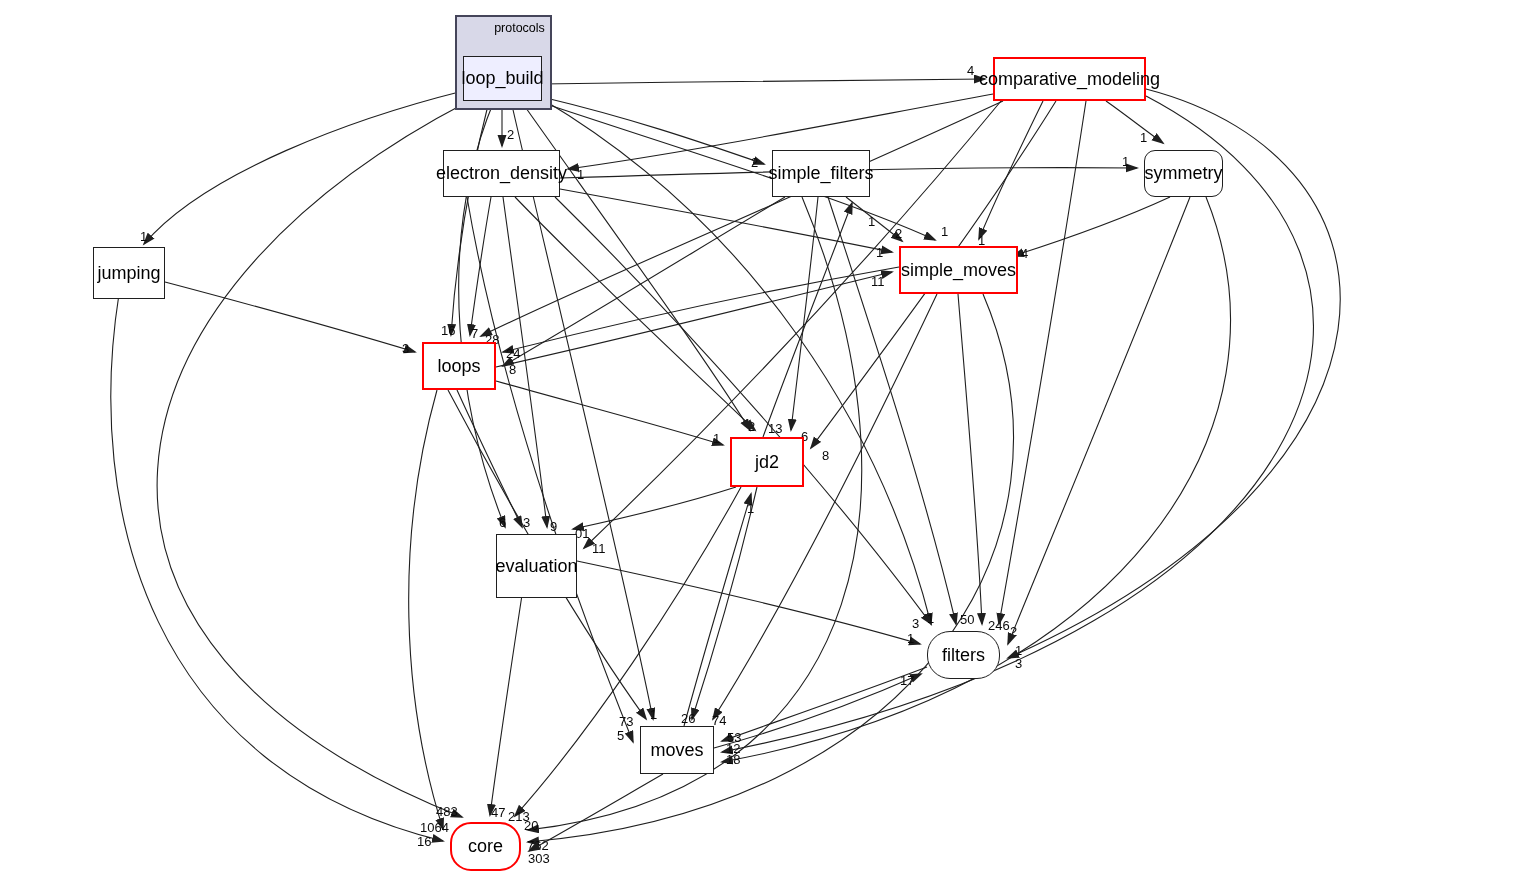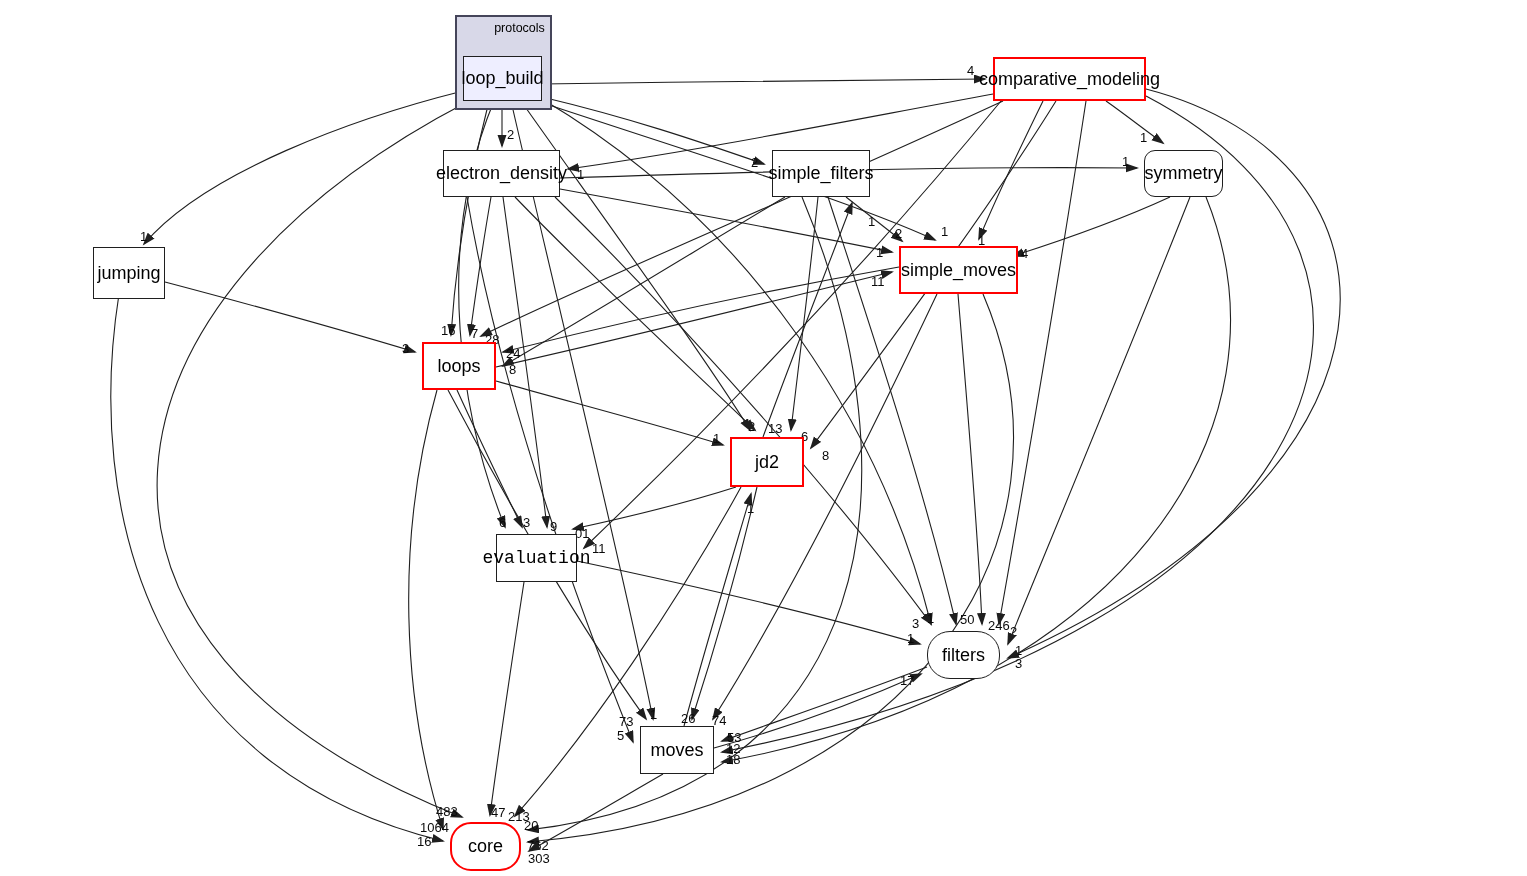--- a/index.html
+++ b/index.html
@@ -18,21 +18,21 @@
   .node.red{border:2px solid var(--red);}
   #node-loop_build{left:463px;top:56px;width:79px;height:45px;background:var(--currentfill);}
   #node-comparative_modeling{left:993px;top:57px;width:153px;height:44px;}
   #node-electron_density{left:443px;top:150px;width:117px;height:47px;}
   #node-simple_filters{left:772px;top:150px;width:98px;height:47px;}
   #node-symmetry{left:1144px;top:150px;width:79px;height:47px;border-radius:11px;}
   #node-jumping{left:93px;top:247px;width:72px;height:52px;}
   #node-simple_moves{left:899px;top:246px;width:119px;height:48px;}
   #node-loops{left:422px;top:342px;width:74px;height:48px;}
   #node-jd2{left:730px;top:437px;width:74px;height:50px;}
-  #node-evaluation{left:496px;top:534px;width:81px;height:48px;font-family:Liberation Mono, monospace;}
+  #node-evaluation{left:496px;top:534px;width:81px;height:64px;}
   #node-filters{left:927px;top:631px;width:73px;height:48px;border-radius:23px;}
   #node-moves{left:640px;top:726px;width:74px;height:48px;}
   #node-core{left:450px;top:822px;width:71px;height:49px;border-radius:21px;}
 </style>
 </head>
 <body>
 
 <div class="canvas">
 
   <svg class="edges" id="edge-layer" viewBox="0 0 1527 876" xmlns="http://www.w3.org/2000/svg">

